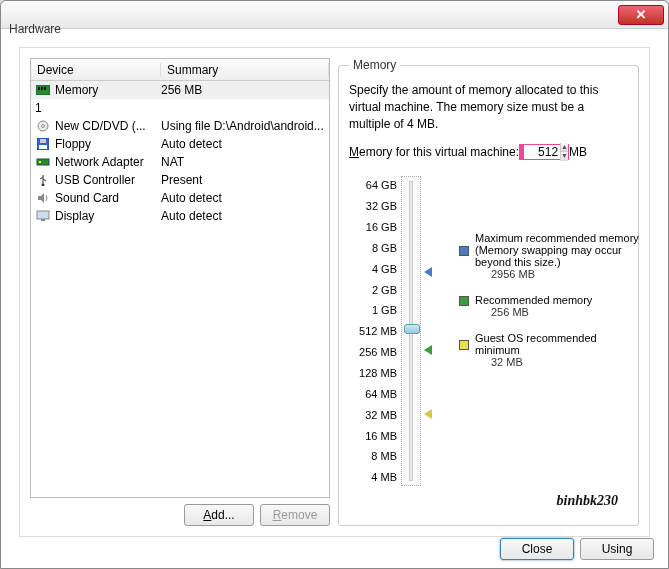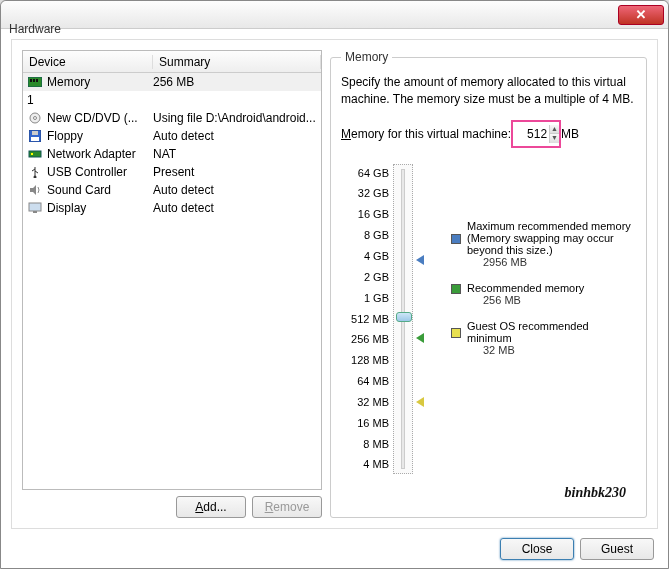--- a/index.html
+++ b/index.html
@@ -1,21 +1,21 @@
 <!DOCTYPE html>
 <html><head>
 <meta charset="utf-8">
 <style>
 * { box-sizing: border-box; margin: 0; padding: 0; }
 body { font-family: "Segoe UI", Tahoma, sans-serif; font-size: 12px; background: #f0f0f0; width: 669px; height: 569px; overflow: hidden; }
 .window { width: 669px; height: 569px; background: #fff; border: 1px solid #888; border-radius: 6px 6px 0 0; position: relative; box-shadow: 0 0 8px rgba(0,0,0,0.3); }
 .titlebar { height: 28px; background: linear-gradient(#fdfdfd, #e8e8e8); border-bottom: 1px solid #ccc; border-radius: 6px 6px 0 0; display: flex; align-items: center; padding: 0 4px 0 8px; }
 .titlebar-text { flex: 1; color: #333; margin-top: 28px; }
 .close-btn { width: 46px; height: 20px; background: linear-gradient(#e67, #c03324); border: 1px solid #a02; border-radius: 3px; color: #fff; display: flex; align-items: center; justify-content: center; font-size: 13px; font-weight: bold; cursor: pointer; }
-.content { position: absolute; top: 28px; left: 0; right: 0; bottom: 0; padding: 10px; }
+.content { position: absolute; top: 28px; left: 0; right: 0; bottom: 0; padding: 18px; }
 .main-frame { border: 1px solid #ddd; height: 490px; padding: 10px; display: flex; gap: 8px; }
 .left-panel { width: 300px; display: flex; flex-direction: column; }
 .device-table { flex: 1; border: 1px solid #bbb; background: #fff; }
 .table-header { display: flex; background: linear-gradient(#fdfdfd, #eee); border-bottom: 1px solid #ccc; height: 22px; align-items: center; }
 .th { padding: 0 6px; border-right: 1px solid #ddd; }
 .th-device { width: 130px; }
 .th-summary { flex: 1; }
 .table-body { }
 .row { display: flex; height: 18px; align-items: center; padding: 0 4px; }
 .row.selected { background: #f0f0f0; }
@@ -25,21 +25,21 @@
 .btn-row { display: flex; justify-content: flex-end; gap: 6px; margin-top: 6px; }
 .btn { min-width: 70px; height: 22px; background: linear-gradient(#f8f8f8, #e8e8e8); border: 1px solid #999; border-radius: 3px; font-size: 12px; padding: 0 10px; cursor: pointer; }
 .btn.disabled { color: #999; cursor: default; }
 .right-panel { flex: 1; position: relative; }
 fieldset { border: 1px solid #ccc; border-radius: 3px; padding: 10px; height: 100%; position: relative; }
 legend { padding: 0 4px; color: #333; }
 .desc { margin-bottom: 12px; line-height: 1.4; }
 .mem-input-row { display: flex; align-items: center; gap: 0; margin-bottom: 16px; }
 .mem-input-label { }
 .underline { text-decoration: underline; }
-.spinner { width: 50px; height: 28px; border: 2px solid #ec4899; display: flex; align-items: center; }
+.spinner { width: 50px; height: 16px; border: 5px solid #ec4899; display: flex; align-items: center; }
 .spinner input { width: 36px; border: none; text-align: right; padding-right: 2px; font-size: 12px; outline: none; }
 .spin-btns { width: 12px; display: flex; flex-direction: column; }
 .spin-btn { height: 9px; background: linear-gradient(#f8f8f8,#ddd); border-left: 1px solid #ccc; font-size: 7px; line-height: 7px; text-align: center; cursor: pointer; color: #555; }
 .spin-btn:first-child { border-bottom: 1px solid #ccc; }
 .slider-area { display: flex; gap: 4px; position: relative; height: 310px; }
 .tick-labels { width: 48px; display: flex; flex-direction: column; justify-content: space-between; text-align: right; font-size: 11px; padding: 2px 0; }
 .tick-labels div { height: 14px; line-height: 14px; }
 .slider-track { width: 20px; position: relative; border: 1px dotted #aaa; background: #fafafa; }
 .slider-inner { position: absolute; left: 7px; top: 4px; bottom: 4px; width: 4px; background: #e8e8e8; border: 1px solid #ccc; }
 .slider-thumb { position: absolute; left: 2px; width: 16px; height: 10px; background: linear-gradient(#cde6f8,#9cc8e8); border: 1px solid #5a8; border-radius: 3px; cursor: pointer; }
@@ -249,16 +249,16 @@
           </div>
 
           <div class="watermark">binhbk230</div>
         </fieldset>
       </div>
 
     </div>
 
     <div class="footer">
       <button class="btn default">Close</button>
-      <button class="btn">Guest</button>
+      <button class="btn">Using</button>
     </div>
   </div>
 </div>
 
 </body></html>

